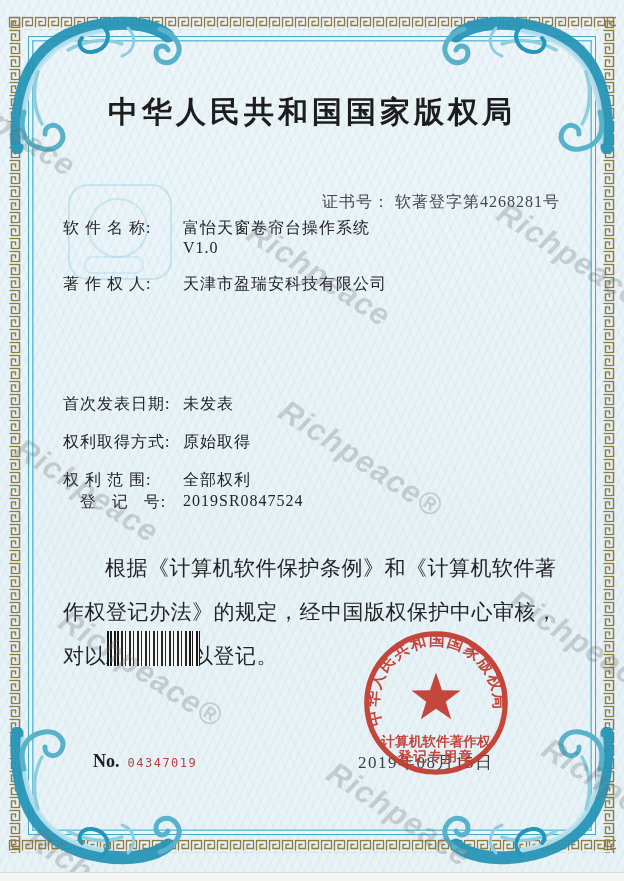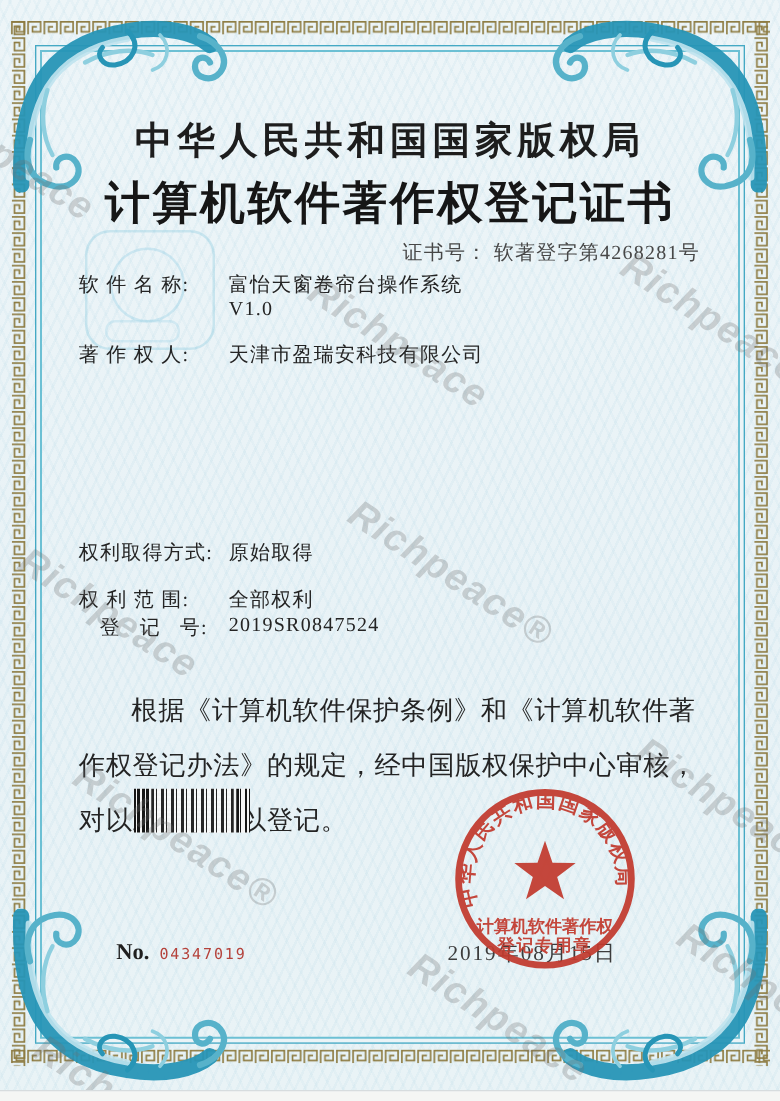--- a/index.html
+++ b/index.html
@@ -179,33 +179,35 @@
       <path stroke="#57b2ca" stroke-width="5" d="M150 15 C 166 20 174 34 166 44 C 159 52 146 49 146 39 C 146 31 155 30 158 36"></path>
       <path stroke="#57b2ca" stroke-width="5" d="M14 98 C 8 118 16 132 34 135 C 48 137 57 126 51 116 C 46 108 34 111 35 120"></path>
       <path stroke="#8ecfdf" stroke-width="3.5" d="M58 36 C 76 26 96 24 112 30"></path>
       <path stroke="#8ecfdf" stroke-width="3.5" d="M28 58 C 22 76 24 96 32 110"></path>
       <path stroke="#2795b6" stroke-width="4" d="M92 11 C 104 22 96 36 82 38 C 72 39 66 30 72 24"></path>
       <path stroke="#8ecfdf" stroke-width="3" d="M118 14 C 128 24 124 38 112 42"></path>
     </g>
   </svg>
 
   <div class="authority-title">中华人民共和国国家版权局</div>
-  <div class="certificate-title">计算机软件著作权登记证书</div>
   <div class="certno-line">
     <span>证书号：</span>
     <span>软著登字第4268281号</span>
   </div>
 
   <div class="ghost-stamp"></div>
 
   <div class="row r0">
     <span class="lbl">软 件 名 称:</span><span class="val"><span>富怡天窗卷帘台操作系统</span><span class="v2">V1.0</span></span>
   </div>
   <div class="row r1">
     <span class="lbl">著 作 权 人:</span><span class="val">天津市盈瑞安科技有限公司</span>
+  </div>
+  <div class="row r3">
+    <span class="lbl">首次发表日期:</span><span class="val">未发表</span>
   </div>
   <div class="row r5">
     <span class="lbl">权 利 范 围:</span><span class="val">全部权利</span>
   </div>
   <div class="row r4">
     <span class="lbl">权利取得方式:</span><span class="val">原始取得</span>
   </div>
   <div class="row r6">
     <span class="lbl">登   记   号:</span><span class="val">2019SR0847524</span>
   </div>

